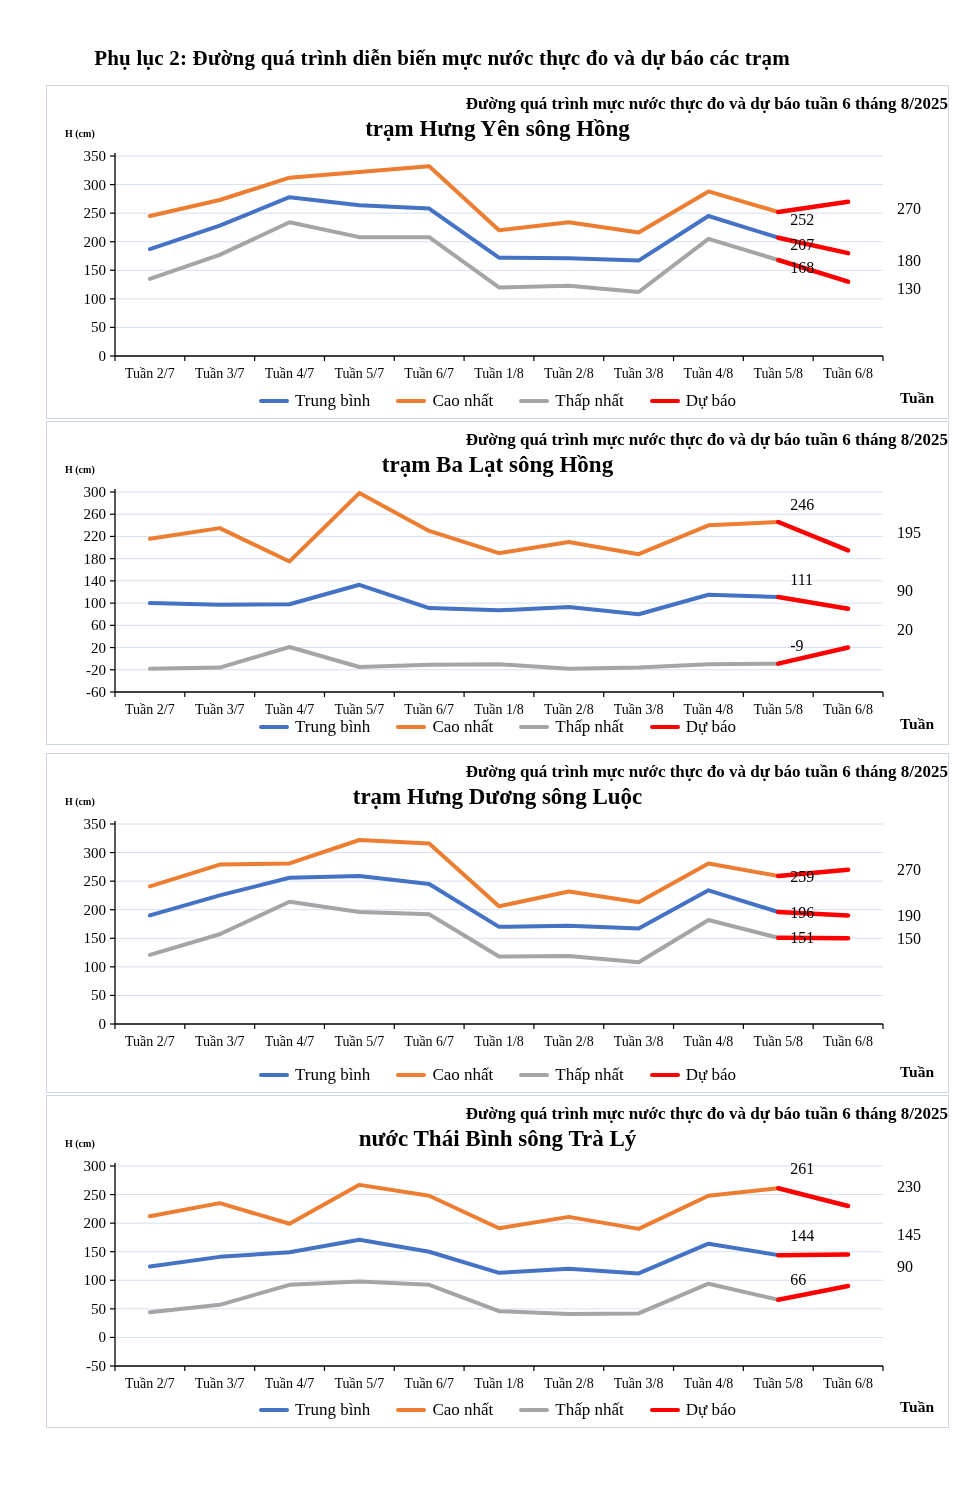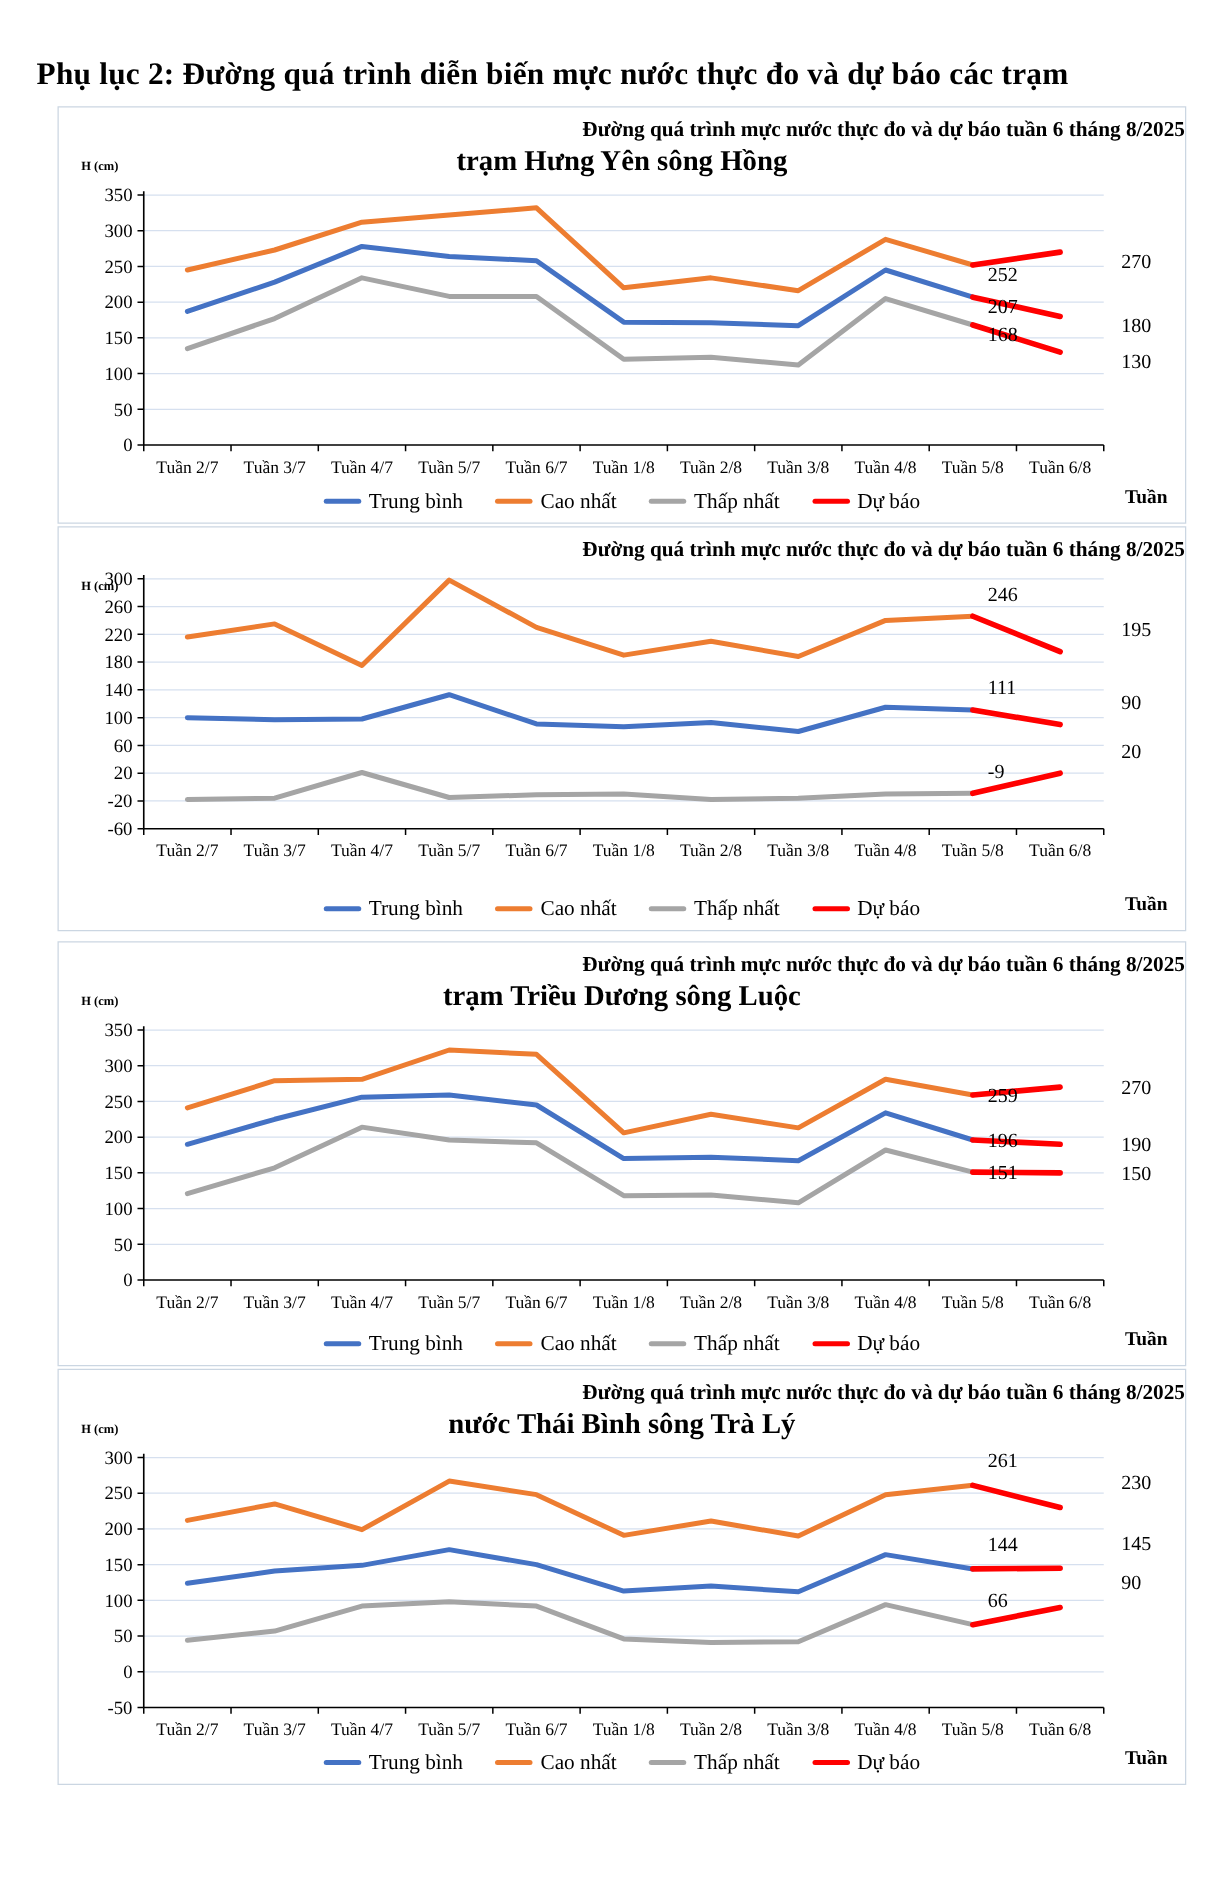--- a/index.html
+++ b/index.html
@@ -1,19 +1,19 @@
 <!DOCTYPE html>
 <html><head>
 <meta charset="utf-8">
 <style>
   html,body{margin:0;padding:0;background:#ffffff;}
   body{width:968px;height:1504px;position:relative;overflow:hidden;
        font-family:"Liberation Serif","DejaVu Serif",serif;color:#000;}
   .page-title{position:absolute;top:46px;left:0;width:884px;text-align:center;
-       font-size:25px;font-weight:bold;letter-spacing:.2px;}
+       font-size:21px;font-weight:bold;letter-spacing:.2px;}
   .panel{position:absolute;left:46px;width:903px;border:1px solid #CBD6E2;
        background:#fff;box-sizing:border-box;}
   .chart-title{margin-top:7px;text-align:right;font-size:17px;font-weight:bold;line-height:1.3;}
   .chart-subtitle{text-align:center;font-size:23px;font-weight:bold;line-height:1.25;}
   .y-axis-title{position:absolute;left:18px;top:42px;font-size:10px;font-weight:bold;}
   .chart-svg{display:block;margin-top:2px;}
   .legend-row{position:absolute;left:0;right:0;bottom:5px;height:24px;}
   .legend-items{display:flex;justify-content:center;align-items:center;gap:26px;height:24px;}
   .legend-item{display:flex;align-items:center;font-size:17px;}
   .legend-marker{display:inline-block;width:30px;height:4.5px;border-radius:2.5px;margin-right:6px;}
@@ -109,20 +109,21 @@
           <span class="legend-item">
             <span class="legend-marker" style="background: rgb(255, 0, 0);"></span>
             <span>Dự báo</span>
           </span>
         </div>
       <div class="x-axis-title">Tuần</div>
     </div>
   </section>
     <section class="panel" style="top: 421px; height: 324px;">
     <div class="chart-title">Đường quá trình mực nước thực đo và dự báo tuần 6 tháng 8/2025</div>
+    <div class="chart-subtitle">trạm Ba Lạt sông Hồng</div>
     <div class="y-axis-title">H (cm)</div>
     <svg class="chart-svg" xmlns="http://www.w3.org/2000/svg" width="903" height="250" viewBox="0 0 903 250">
         <line x1="68" y1="187.77777777777777" x2="836" y2="187.77777777777777" stroke="#D6E0EF" stroke-width="1"></line>
         <line x1="68" y1="165.55555555555554" x2="836" y2="165.55555555555554" stroke="#D6E0EF" stroke-width="1"></line>
         <line x1="68" y1="143.33333333333334" x2="836" y2="143.33333333333334" stroke="#D6E0EF" stroke-width="1"></line>
         <line x1="68" y1="121.11111111111111" x2="836" y2="121.11111111111111" stroke="#D6E0EF" stroke-width="1"></line>
         <line x1="68" y1="98.88888888888889" x2="836" y2="98.88888888888889" stroke="#D6E0EF" stroke-width="1"></line>
         <line x1="68" y1="76.66666666666667" x2="836" y2="76.66666666666667" stroke="#D6E0EF" stroke-width="1"></line>
         <line x1="68" y1="54.44444444444444" x2="836" y2="54.44444444444444" stroke="#D6E0EF" stroke-width="1"></line>
         <line x1="68" y1="32.22222222222222" x2="836" y2="32.22222222222222" stroke="#D6E0EF" stroke-width="1"></line>
@@ -202,21 +203,21 @@
           <span class="legend-item">
             <span class="legend-marker" style="background: rgb(255, 0, 0);"></span>
             <span>Dự báo</span>
           </span>
         </div>
       <div class="x-axis-title">Tuần</div>
     </div>
   </section>
     <section class="panel" style="top: 753px; height: 340px;">
     <div class="chart-title">Đường quá trình mực nước thực đo và dự báo tuần 6 tháng 8/2025</div>
-    <div class="chart-subtitle">trạm Triều Dương sông Luộc</div>
+    <div class="chart-subtitle">trạm Hưng Dương sông Luộc</div>
     <div class="y-axis-title">H (cm)</div>
     <svg class="chart-svg" xmlns="http://www.w3.org/2000/svg" width="903" height="250" viewBox="0 0 903 250">
         <line x1="68" y1="181.42857142857142" x2="836" y2="181.42857142857142" stroke="#D6E0EF" stroke-width="1"></line>
         <line x1="68" y1="152.85714285714286" x2="836" y2="152.85714285714286" stroke="#D6E0EF" stroke-width="1"></line>
         <line x1="68" y1="124.28571428571429" x2="836" y2="124.28571428571429" stroke="#D6E0EF" stroke-width="1"></line>
         <line x1="68" y1="95.71428571428571" x2="836" y2="95.71428571428571" stroke="#D6E0EF" stroke-width="1"></line>
         <line x1="68" y1="67.14285714285714" x2="836" y2="67.14285714285714" stroke="#D6E0EF" stroke-width="1"></line>
         <line x1="68" y1="38.57142857142857" x2="836" y2="38.57142857142857" stroke="#D6E0EF" stroke-width="1"></line>
         <line x1="68" y1="10" x2="836" y2="10" stroke="#D6E0EF" stroke-width="1"></line>
         <line x1="68" y1="7" x2="68" y2="210" stroke="#000000" stroke-width="1.3"></line>

